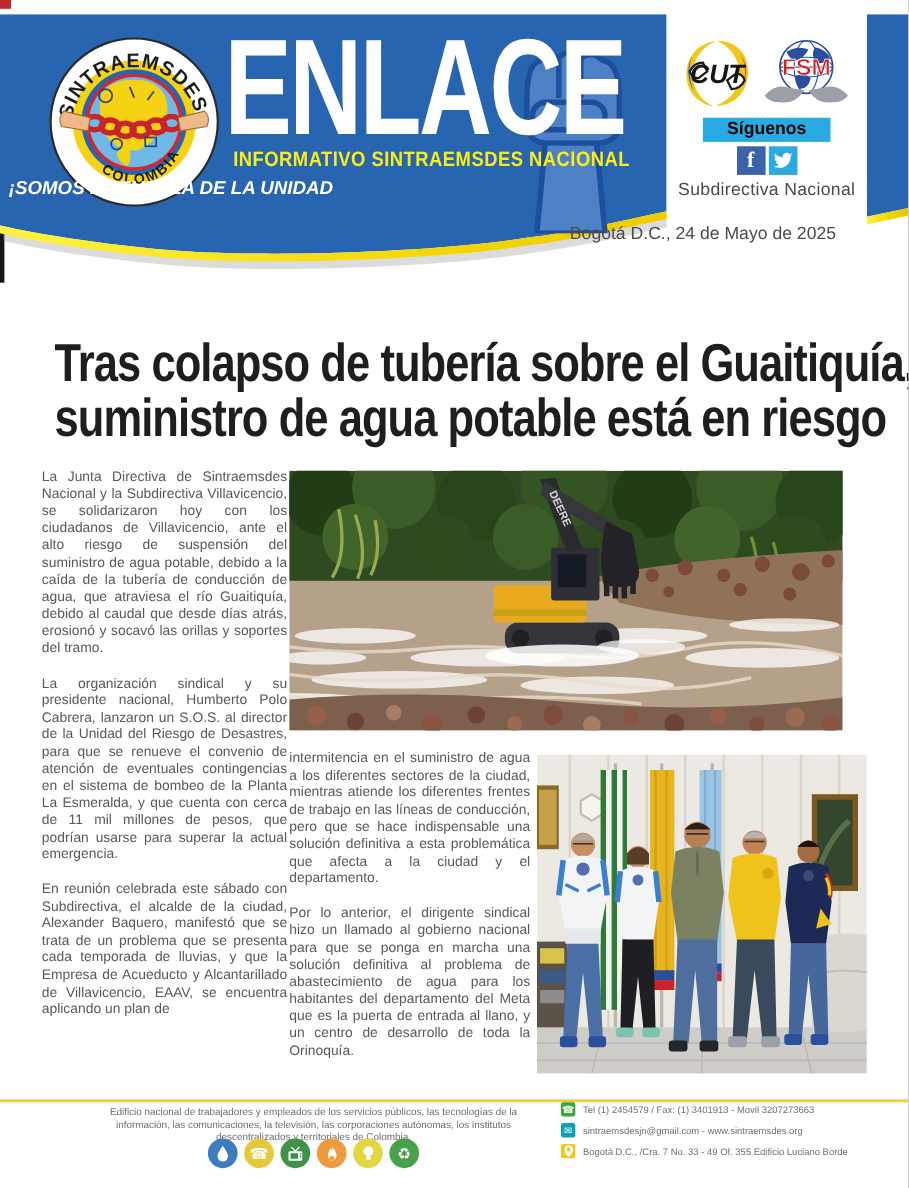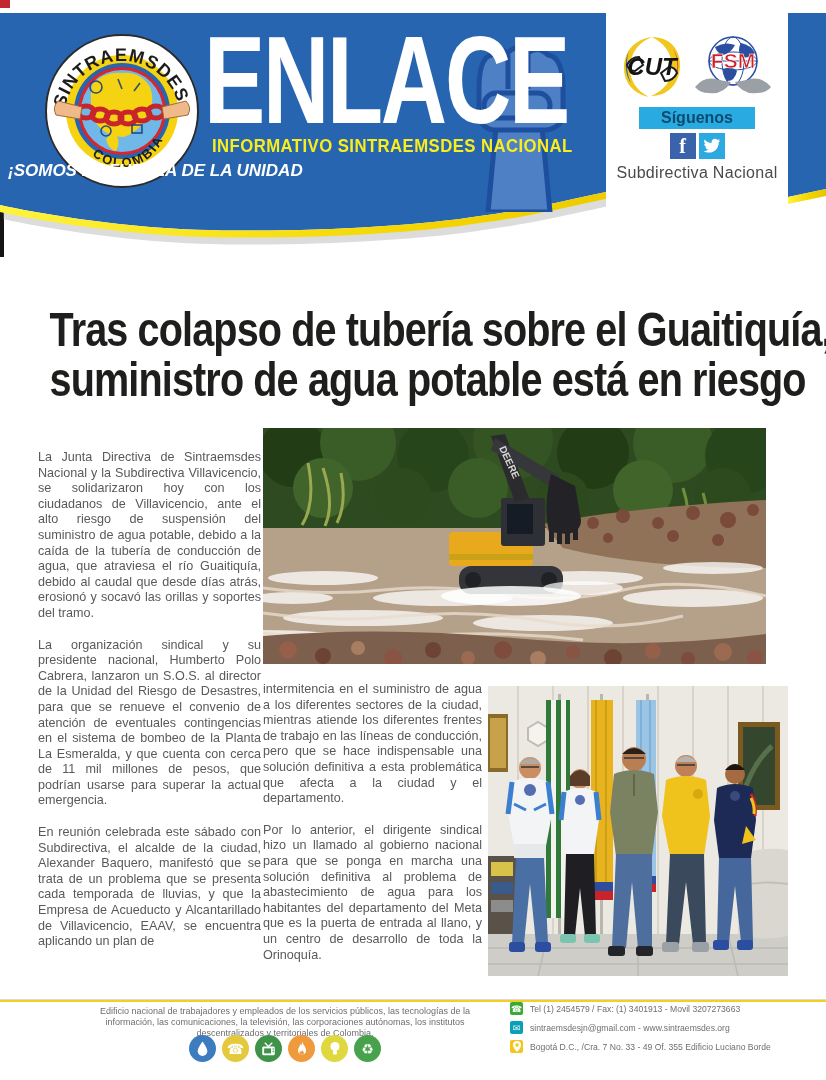--- a/index.html
+++ b/index.html
@@ -16,42 +16,42 @@
 
   .enlace-title { left:204px; top:2px; font-size:124px; line-height:1.05; font-weight:800;
     color:#fff; letter-spacing:-3px; transform:scale(0.74,1.0); transform-origin:left top; white-space:nowrap; }
   .enlace-sub { left:212px; top:122px; font-size:19px; font-weight:bold; color:#f9ed1c;
     letter-spacing:0.5px; transform:scaleX(0.88); transform-origin:left top; white-space:nowrap; }
   .tagline { left:8px; top:147px; width:430px; text-align:left; color:#fff;
     font-style:italic; font-weight:bold; font-size:17px; line-height:21px; }
 
   .right-panel { left:606px; top:0px; width:182px; height:212px; background:#fff; text-align:center; }
   .partner-row { display:flex; justify-content:center; gap:10px; margin-top:22px; align-items:center; }
-  .siguenos { display:inline-block; margin-top:8px; background:#29abe2; color:#0c4a6e; font-weight:bold;
+  .siguenos { display:inline-block; margin-top:8px; background:#29abe2; color:#000000; font-weight:bold;
     font-size:16px; padding:2px 22px; }
   .social-row { display:flex; justify-content:center; gap:3px; margin-top:4px; }
   .sq { width:26px; height:26px; display:flex; align-items:center; justify-content:center; }
   .fb { background:#3b63ac; color:#fff; font-weight:bold; font-size:20px; font-family:"Liberation Serif",serif; }
   .tw { background:#2da9e1; }
   .account { margin-top:5px; font-size:16px; color:#4a4a4c; letter-spacing:0.3px; }
 
   
   .dateline { left:420px; top:204px; width:340px; text-align:right; font-size:16px; color:#4b4b4d; }
   .kicker { left:115px; top:257px; width:597px; height:45px; background:#e9393e; border-radius:10px;
     display:flex; align-items:center; justify-content:center; }
   .kicker span { color:#fff; font-weight:bold; font-size:29px; letter-spacing:-0.5px;
     transform:scale(0.95,1.05); white-space:nowrap; }
   .headline { left:0; top:303px; width:826px; text-align:center; color:#1e1e1c; font-weight:bold; }
   .headline .hl { display:block; font-size:45px; line-height:50px; letter-spacing:-1px;
     transform:scale(0.88,1.08); transform-origin:center top; white-space:nowrap; }
 
   
   .bodycol { font-size:12.6px; line-height:15.6px; color:#58595b; text-align:justify; }
   .bodycol p { margin-bottom:16px; }
-  .col-left { left:38px; top:450px; width:223px; }
+  .col-left { left:38px; top:426px; width:223px; }
   .col-mid  { left:263px; top:682px; width:219px; }
 
   .photo1 { left:263px; top:428px; width:503px; height:236px; }
   .photo2 { left:488px; top:686px; width:300px; height:290px; }
 
   
   .footer-line { left:0; top:999px; width:826px; height:3px; background:#f4cf1e; border-top:1px solid #d9d9d9; }
   .footer-desc { left:85px; top:1006px; width:400px; text-align:center; font-size:9px;
     line-height:11px; color:#6d6e71; }
   .service-row { left:85px; top:1035px; width:400px; display:flex; justify-content:center; gap:6px; }
@@ -182,20 +182,21 @@
         <div class="sq tw">
           <svg width="18" height="16" viewBox="0 0 24 20">
               <path fill="#fff" d="M23,2.5 c-0.8,0.4-1.7,0.6-2.6,0.8 c0.9-0.6,1.6-1.5,2-2.5 c-0.9,0.5-1.9,0.9-2.9,1.1 C18.6,1 17.4,0.4 16,0.4 c-2.5,0-4.6,2-4.6,4.6 c0,0.4,0,0.7,0.1,1 C7.7,5.8,4.4,4 2.2,1.3 C1.8,2,1.6,2.8,1.6,3.6 c0,1.6,0.8,3,2,3.8 C2.9,7.4,2.2,7.2,1.6,6.9 v0.1 c0,2.2,1.6,4.1,3.7,4.5 c-0.4,0.1-0.8,0.2-1.2,0.2 c-0.3,0-0.6,0-0.9-0.1 c0.6,1.8,2.3,3.2,4.3,3.2 c-1.6,1.2-3.6,2-5.7,2 c-0.4,0-0.7,0-1.1-0.1 c2,1.3,4.5,2.1,7.1,2.1 c8.5,0,13.2-7,13.2-13.2 v-0.6 C21.7,4.3,22.4,3.5,23,2.5 Z"></path>
             </svg>
         </div>
       </div>
       <div class="account">Subdirectiva Nacional</div>
     </div>
   </div>
 
+  <div class="abs dateline">Bogotá D.C., 24 de Mayo de 2025</div>
 
 
   <div class="abs headline">
     <span class="hl">Tras colapso de tubería sobre el Guaitiquía,</span>
     <span class="hl">suministro de agua potable está en riesgo</span>
   </div>
 
   <div class="abs bodycol col-left">
     <p>La Junta Directiva de Sintraemsdes Nacional y la Subdirectiva Villavicencio, se solidarizaron hoy con los ciudadanos de Villavicencio, ante el alto riesgo de suspensión del suministro de agua potable, debido a la caída de la tubería de conducción de agua, que atraviesa el río Guaitiquía, debido al caudal que desde días atrás, erosionó y socavó las orillas y soportes del tramo.</p>
     <p>La organización sindical y su presidente nacional, Humberto Polo Cabrera, lanzaron un S.O.S. al director de la Unidad del Riesgo de Desastres, para que se renueve el convenio de atención de eventuales contingencias en el sistema de bombeo de la Planta La Esmeralda, y que cuenta con cerca de 11 mil millones de pesos, que podrían usarse para superar la actual emergencia.</p>

